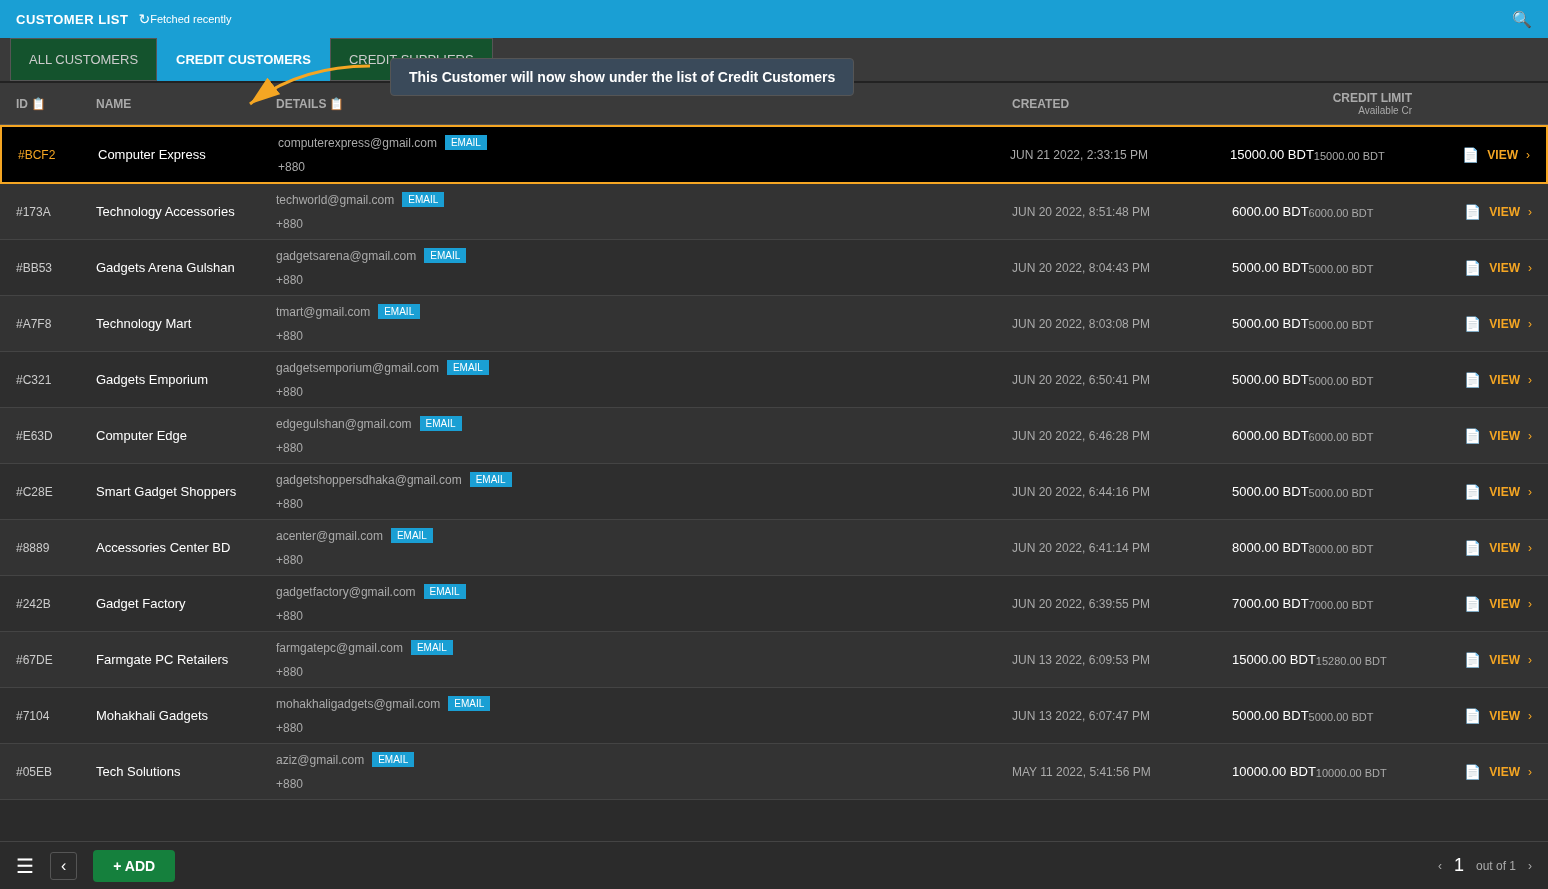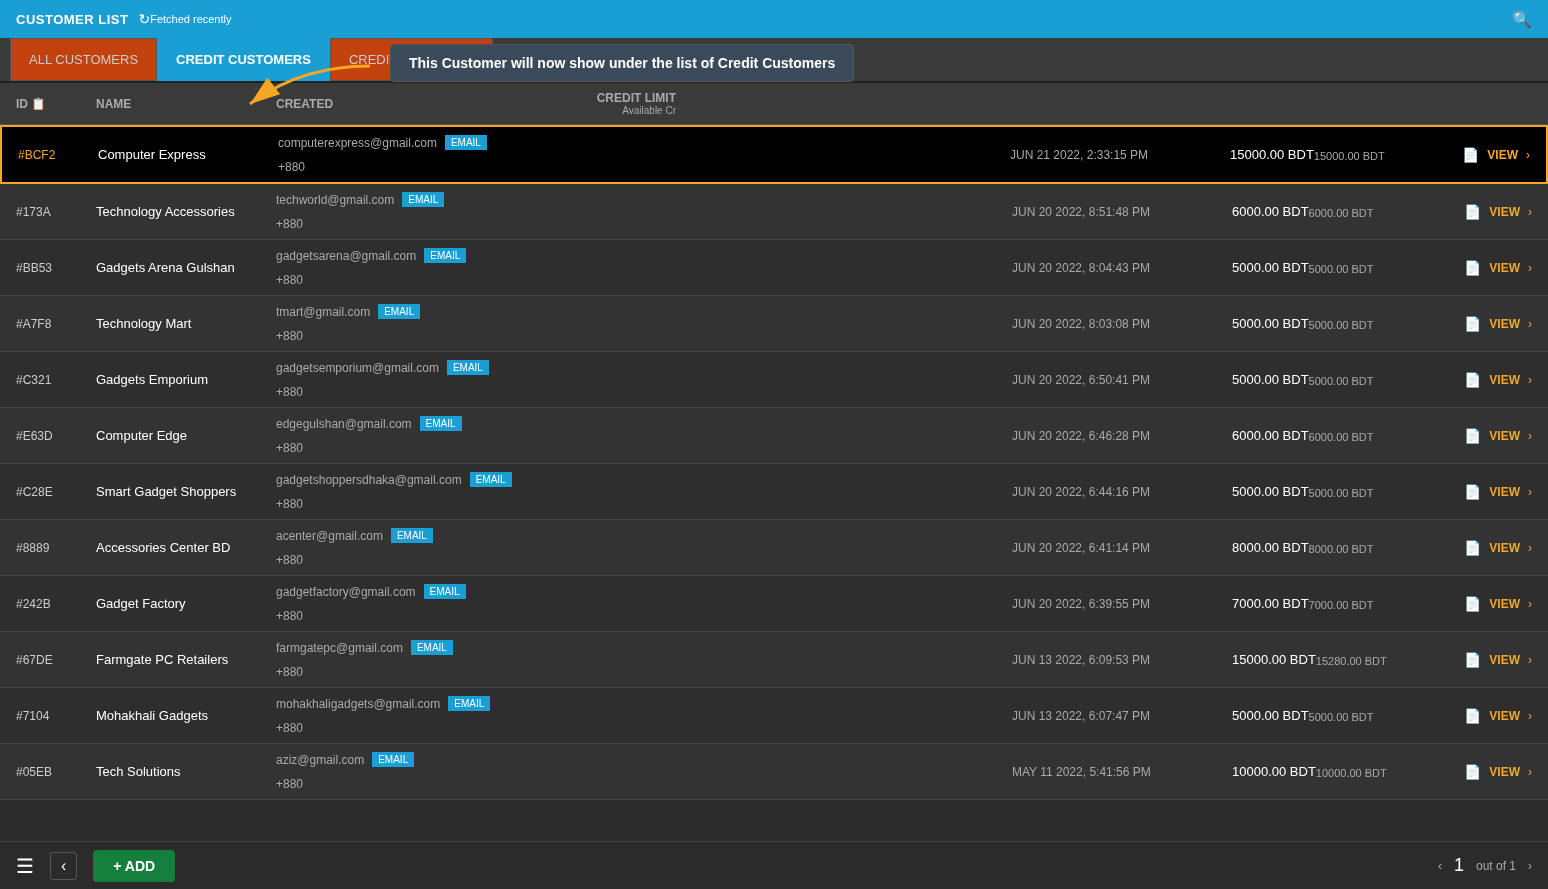--- a/index.html
+++ b/index.html
@@ -9,22 +9,22 @@
     .header { background: #1a9fd4; display: flex; align-items: center; padding: 16px 16px; height: 38px; }
     .header-title { font-size: 13px; font-weight: bold; color: #fff; letter-spacing: 0.5px; margin-right: 10px; }
     .header-refresh { color: #fff; font-size: 11px; display: flex; align-items: center; gap: 5px; }
     .header-refresh-icon { font-size: 14px; }
     .header-search { margin-left: auto; font-size: 16px; cursor: pointer; }
 
     
     .tabs-row { background: #3a3a3a; display: flex; align-items: stretch; padding: 0 10px; height: 45px; border-bottom: 2px solid #222; position: relative; }
     .tab { padding: 0 18px; display: flex; align-items: center; cursor: pointer; font-size: 13px; color: #ccc; border: 1px solid transparent; }
     .tab.active { background: #1a9fd4; color: #fff; font-weight: bold; }
-    .tab.inactive { background: #c2410c; color: #ccc; border-color: #555; }
-    .tooltip-box { position: absolute; left: 390px; top: 6px; background: #3a4a5a; border: 1px solid #555; color: #fff; padding: 10px 18px; font-size: 14px; font-weight: bold; border-radius: 4px; white-space: nowrap; z-index: 10; }
+    .tab.inactive { background: #14532d; color: #ccc; border-color: #555; }
+    .tooltip-box { position: absolute; left: 390px; top: 20px; background: #3a4a5a; border: 1px solid #555; color: #fff; padding: 10px 18px; font-size: 14px; font-weight: bold; border-radius: 4px; white-space: nowrap; z-index: 10; }
 
     
     .table-header { background: #3a3a3a; display: flex; align-items: center; padding: 8px 16px; border-bottom: 1px solid #555; }
     .col-id { width: 80px; font-size: 12px; color: #aaa; font-weight: bold; }
     .col-name { width: 180px; font-size: 12px; color: #aaa; font-weight: bold; }
     .col-details { flex: 1; font-size: 12px; color: #aaa; font-weight: bold; }
     .col-created { width: 220px; font-size: 12px; color: #aaa; font-weight: bold; }
     .col-credit { width: 180px; font-size: 12px; color: #aaa; font-weight: bold; text-align: right; }
     .col-actions { width: 120px; }
     .col-credit-sub { font-size: 10px; color: #aaa; font-weight: normal; }
@@ -93,20 +93,23 @@
     </defs>
     <path d="M 150,10 Q 80,10 30,48" stroke="#f5a623" stroke-width="3" fill="none" marker-end="url(#arrowhead)"></path>
   </svg>
 </div>
 
 <div class="table-header">
   <div class="col-id">
     <span>ID</span> 📋
   </div>
   <div class="col-name">NAME</div>
+  <div class="col-details">
+    <span>DETAILS</span> 📋
+  </div>
   <div class="col-created">CREATED</div>
   <div class="col-credit">
     <div>CREDIT LIMIT</div>
     <div class="col-credit-sub">Available Cr</div>
   </div>
   <div class="col-actions"></div>
 </div>
 
 <div class="table-body" id="table-body">
 <div class="table-row highlighted" style="border: 2px solid rgb(245, 166, 35);">

